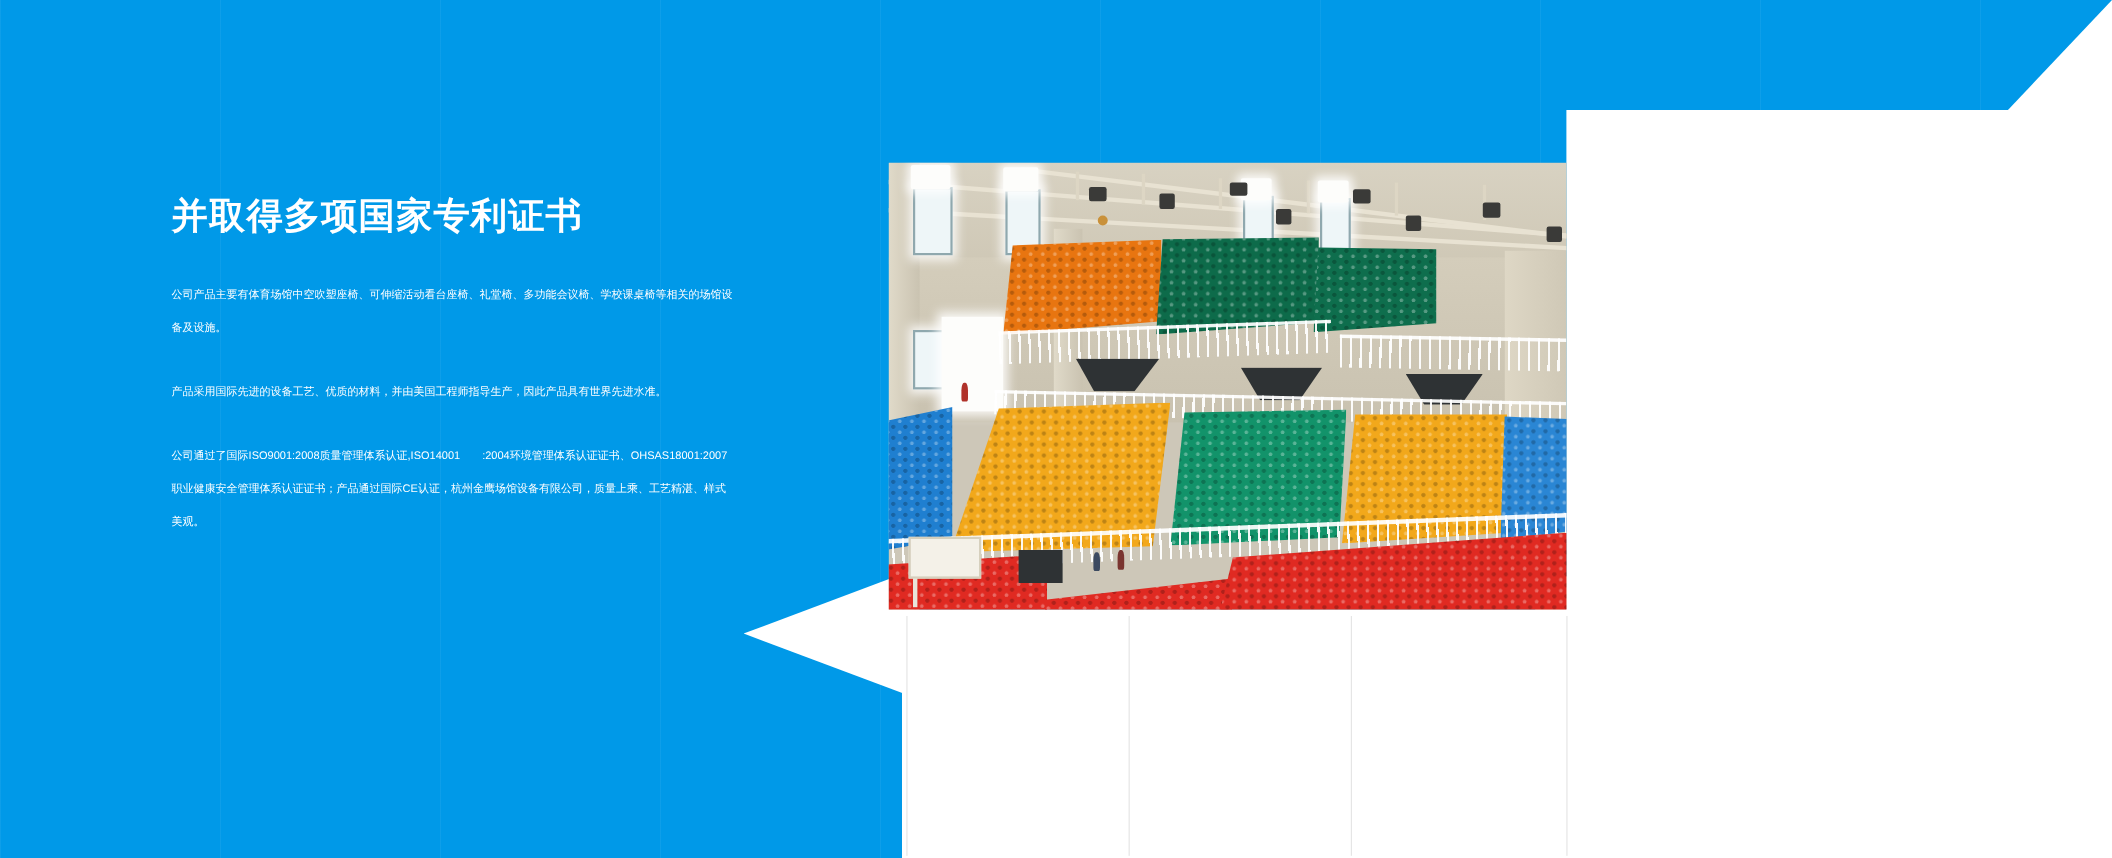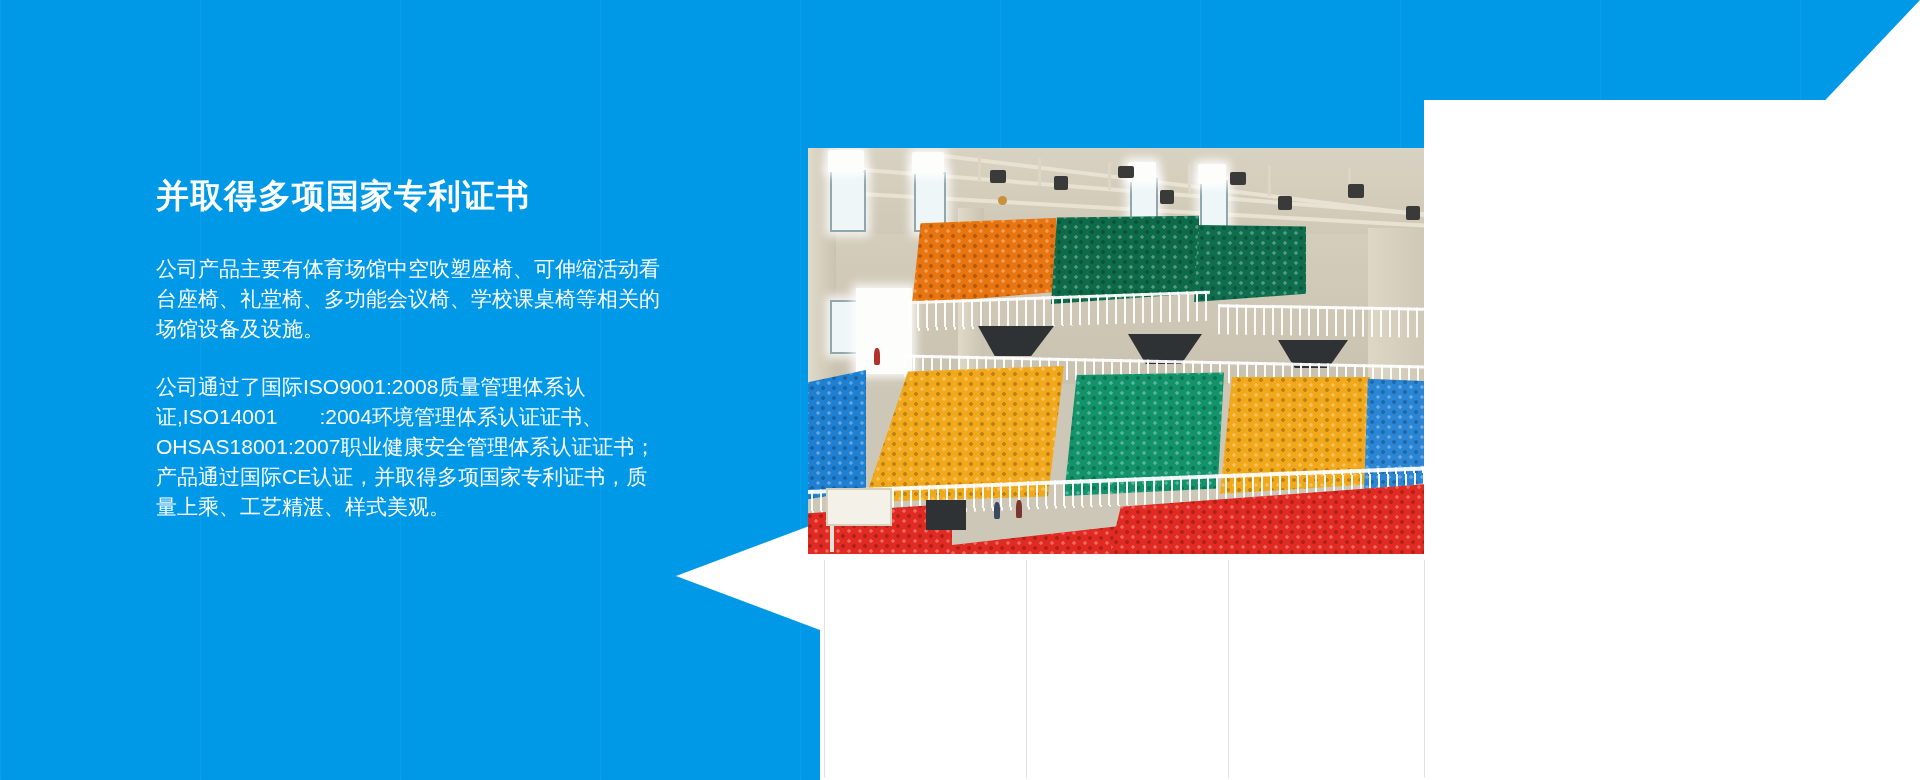--- a/index.html
+++ b/index.html
@@ -39,21 +39,21 @@
     clip-path:polygon(100% 0%, 100% 100%, 0% 50%);
   }
 
   
   #text-col{position:absolute;left:156px;top:178px;width:510px;z-index:8;color:#ffffff;}
   #company-title{
     font-family:"DejaVu Serif","Liberation Serif",serif;
     font-weight:bold;font-size:33px;letter-spacing:1px;
     margin:0 0 40px 0;line-height:1.1;white-space:nowrap;
   }
-  .para{font-size:21px;line-height:30px;margin:0 0 28px 0;font-weight:500;}
+  .para{font-size:10px;line-height:30px;margin:0 0 28px 0;font-weight:500;}
   .para:last-child{margin-bottom:0;}
 
   
   #photo{
     position:absolute;left:808px;top:148px;width:616px;height:406px;z-index:7;
     overflow:hidden;background:#cdc7b8;
   }
   #photo .layer{position:absolute;}
   
   .ceiling{left:0;top:0;width:100%;height:92px;
@@ -203,14 +203,15 @@
   <div class="hoop" style="left:18px;top:340px;width:62px;height:34px;background:#f4f1e8;border:2px solid #d6d0bd;"></div>
 
   <div class="person" style="left:66px;top:200px;width:6px;height:17px;background:#b0322a;"></div>
   <div class="person" style="left:186px;top:354px;width:6px;height:17px;background:#3c4a60;"></div>
   <div class="person" style="left:208px;top:352px;width:6px;height:18px;background:#7a3530;"></div>
 </div>
 
 <div id="text-col">
   <h1 id="company-title">并取得多项国家专利证书</h1>
   <p class="para">公司产品主要有体育场馆中空吹塑座椅、可伸缩活动看台座椅、礼堂椅、多功能会议椅、学校课桌椅等相关的场馆设备及设施。</p>
-  <p class="para">公司通过了国际ISO9001:2008质量管理体系认证,ISO14001　　:2004环境管理体系认证证书、OHSAS18001:2007职业健康安全管理体系认证证书；产品通过国际CE认证，并取得多项国家专利证书，质量上乘、工艺精湛、样式美观。</p>
+  <p class="para">产品采用国际先进的设备工艺、优质的材料，并由美国工程师指导生产，因此产品具有世界先进水准。</p>
+  <p class="para">公司通过了国际ISO9001:2008质量管理体系认证,ISO14001　　:2004环境管理体系认证证书、OHSAS18001:2007职业健康安全管理体系认证证书；产品通过国际CE认证，杭州金鹰场馆设备有限公司，质量上乘、工艺精湛、样式美观。</p>
 </div>
 
 </body></html>

